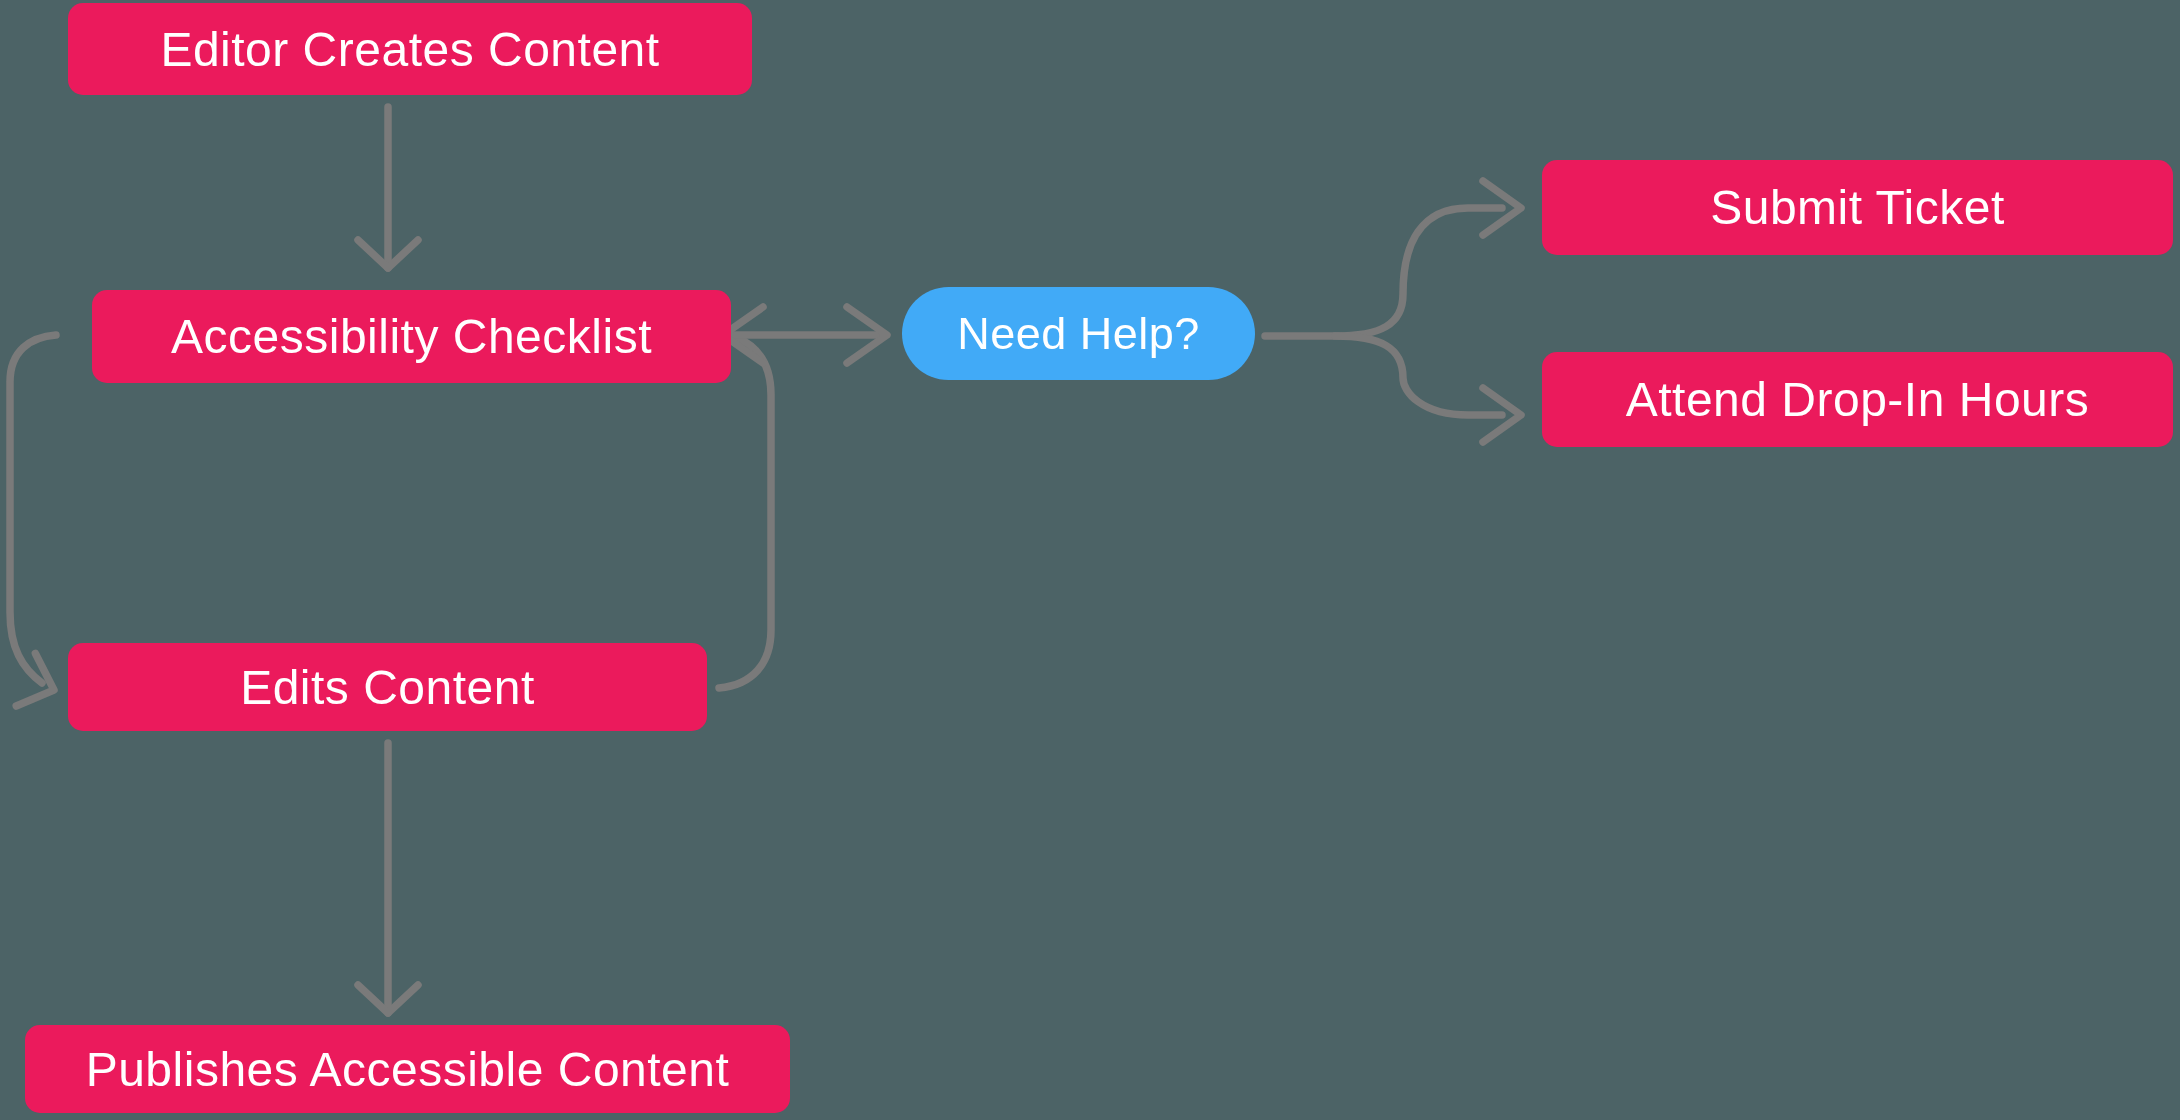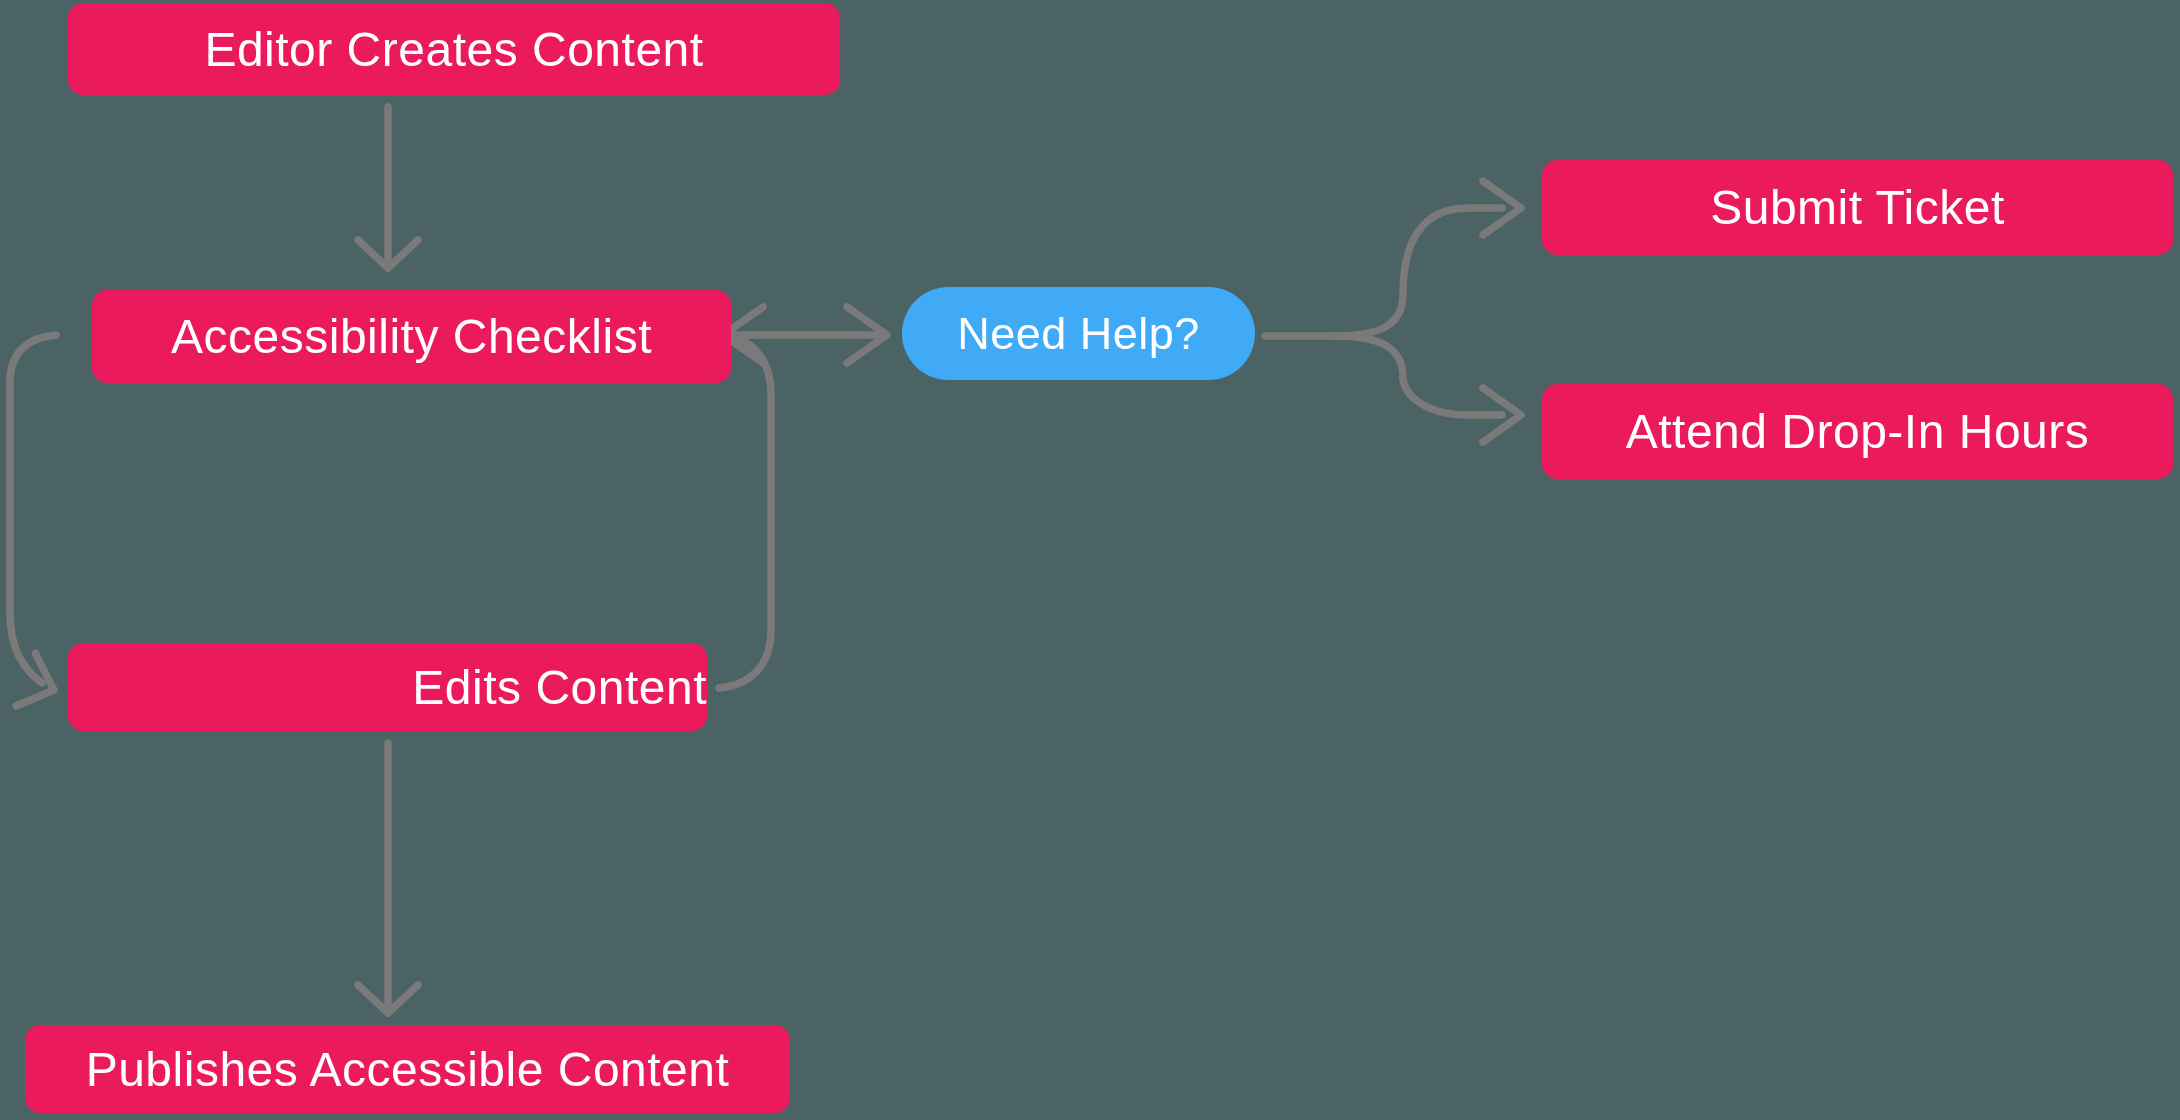--- a/index.html
+++ b/index.html
@@ -33,29 +33,29 @@
     background: var(--process-fill, #EB1A5C);
     border-radius: 15px;
     font-size: 48px;
   }
   .label-pill {
     background: var(--label-fill, #41AAF7);
     border-radius: 48px;
     font-size: 45px;
   }
   
-  .n-editor     { left: 68px;   top: 3px;    width: 772px; height: 92px; }
+  .n-editor     { left: 68px;   top: 3px;    width: 684px; height: 92px; }
   .n-checklist  { left: 68px;   top: 290px;  width: 639px; height: 93px; margin-left: 24px; }
   .n-iterative  { left: 213px;  top: 466px;  width: 349px; height: 91px; }
-  .n-edits      { left: 68px;   top: 643px;  width: 639px; height: 88px; justify-content: flex-end; }
+  .n-edits      { left: 68px;   top: 643px;  width: 639px; height: 88px; }
   .n-publishes  { left: 5px;    top: 1025px; width: 765px; height: 88px; margin-left: 20px; }
   
   .n-needhelp   { left: 902px;  top: 287px;  width: 353px; height: 93px; }
   .n-submit     { left: 1542px; top: 160px;  width: 631px; height: 95px; }
-  .n-dropin     { left: 1542px; top: 384px;  width: 631px; height: 95px; }
+  .n-dropin     { left: 1542px; top: 352px;  width: 631px; height: 95px; }
 
   .connector-layer {
     position: absolute;
     inset: 0;
     color: var(--connector, #7A7A7A);
     pointer-events: none;
   }
   .connector-layer path, .connector-layer polyline {
     fill: none;
     stroke: currentColor;

